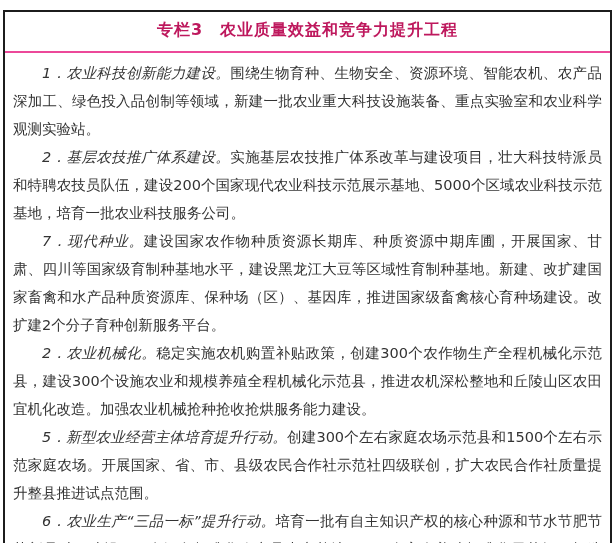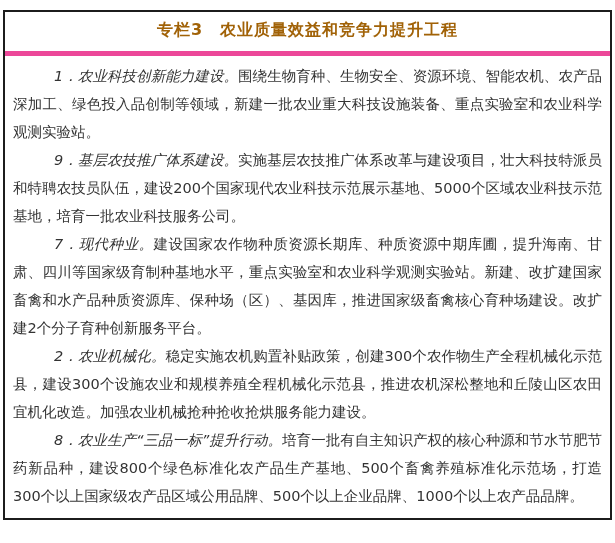--- a/index.html
+++ b/index.html
@@ -17,61 +17,61 @@
   }
   .panel {
     position: absolute;
     left: 3px;
     right: 3px;
     top: 10px;
     border: 2px solid #1c1c1c;
     background: #ffffff;
   }
   .panel-header {
-    border-bottom: 5px solid #ec4899;
+    border-bottom: 2px solid #ec4899;
     text-align: center;
     padding: 8px 0 10px 0;
     font-size: 16px;
     font-weight: bold;
-    color: #a16207;
+    color: #be185d;
     letter-spacing: 1px;
   }
   .panel-body {
     padding: 6px 8px 8px 8px;
     font-size: 14.5px;
     line-height: 28px;
     color: #333333;
     text-align: justify;
   }
   .item {
     margin: 0;
     text-indent: 2em;
   }
   .item .lead {
     font-style: italic; 
     color: #333333;
-    margin-left: 12px;
   }
   .item .text {
     font-style: normal;
     color: #333333;
   }
 </style>
 </head>
 <body>
 
 <div class="page">
   <div class="panel">
 
     <div class="panel-header">
       <span>专栏3　农业质量效益和竞争力提升工程</span>
     </div>
 
     <div class="panel-body">
       <p class="item"><span class="lead">1．农业科技创新能力建设。</span><span class="text">围绕生物育种、生物安全、资源环境、智能农机、农产品深加工、绿色投入品创制等领域，新建一批农业重大科技设施装备、重点实验室和农业科学观测实验站。</span></p>
-      <p class="item"><span class="lead">9．基层农技推广体系建设。</span><span class="text">实施基层农技推广体系改革与建设项目，壮大科技特派员和特聘农技员队伍，建设200个国家现代农业科技示范展示基地、5000个区域农业科技示范基地，培育一批农业科技服务公司。</span></p>
-      <p class="item"><span class="lead">7．现代种业。</span><span class="text">建设国家农作物种质资源长期库、种质资源中期库圃，提升海南、甘肃、四川等国家级育制种基地水平，重点实验室和农业科学观测实验站。新建、改扩建国家畜禽和水产品种质资源库、保种场（区）、基因库，推进国家级畜禽核心育种场建设。改扩建2个分子育种创新服务平台。</span></p>
+      <p class="item"><span class="lead">2．基层农技推广体系建设。</span><span class="text">实施基层农技推广体系改革与建设项目，壮大科技特派员和特聘农技员队伍，建设200个国家现代农业科技示范展示基地、5000个区域农业科技示范基地，培育一批农业科技服务公司。</span></p>
+      <p class="item"><span class="lead">7．现代种业。</span><span class="text">建设国家农作物种质资源长期库、种质资源中期库圃，开展国家、甘肃、四川等国家级育制种基地水平，建设黑龙江大豆等区域性育制种基地。新建、改扩建国家畜禽和水产品种质资源库、保种场（区）、基因库，推进国家级畜禽核心育种场建设。改扩建2个分子育种创新服务平台。</span></p>
       <p class="item"><span class="lead">2．农业机械化。</span><span class="text">稳定实施农机购置补贴政策，创建300个农作物生产全程机械化示范县，建设300个设施农业和规模养殖全程机械化示范县，推进农机深松整地和丘陵山区农田宜机化改造。加强农业机械抢种抢收抢烘服务能力建设。</span></p>
-      <p class="item"><span class="lead">8．农业生产“三品一标”提升行动。</span><span class="text">培育一批有自主知识产权的核心种源和节水节肥节药新品种，建设800个绿色标准化农产品生产基地、500个畜禽养殖标准化示范场，打造300个以上国家级农产品区域公用品牌、500个以上企业品牌、1000个以上农产品品牌。</span></p>
+      <p class="item"><span class="lead">5．新型农业经营主体培育提升行动。</span><span class="text">创建300个左右家庭农场示范县和1500个左右示范家庭农场。开展国家、省、市、县级农民合作社示范社四级联创，扩大农民合作社质量提升整县推进试点范围。</span></p>
+      <p class="item"><span class="lead">6．农业生产“三品一标”提升行动。</span><span class="text">培育一批有自主知识产权的核心种源和节水节肥节药新品种，建设800个绿色标准化农产品生产基地、500个畜禽养殖标准化示范场，打造300个以上国家级农产品区域公用品牌、500个以上企业品牌、1000个以上农产品品牌。</span></p>
     </div>
 
   </div>
 </div>
 
 </body></html>

